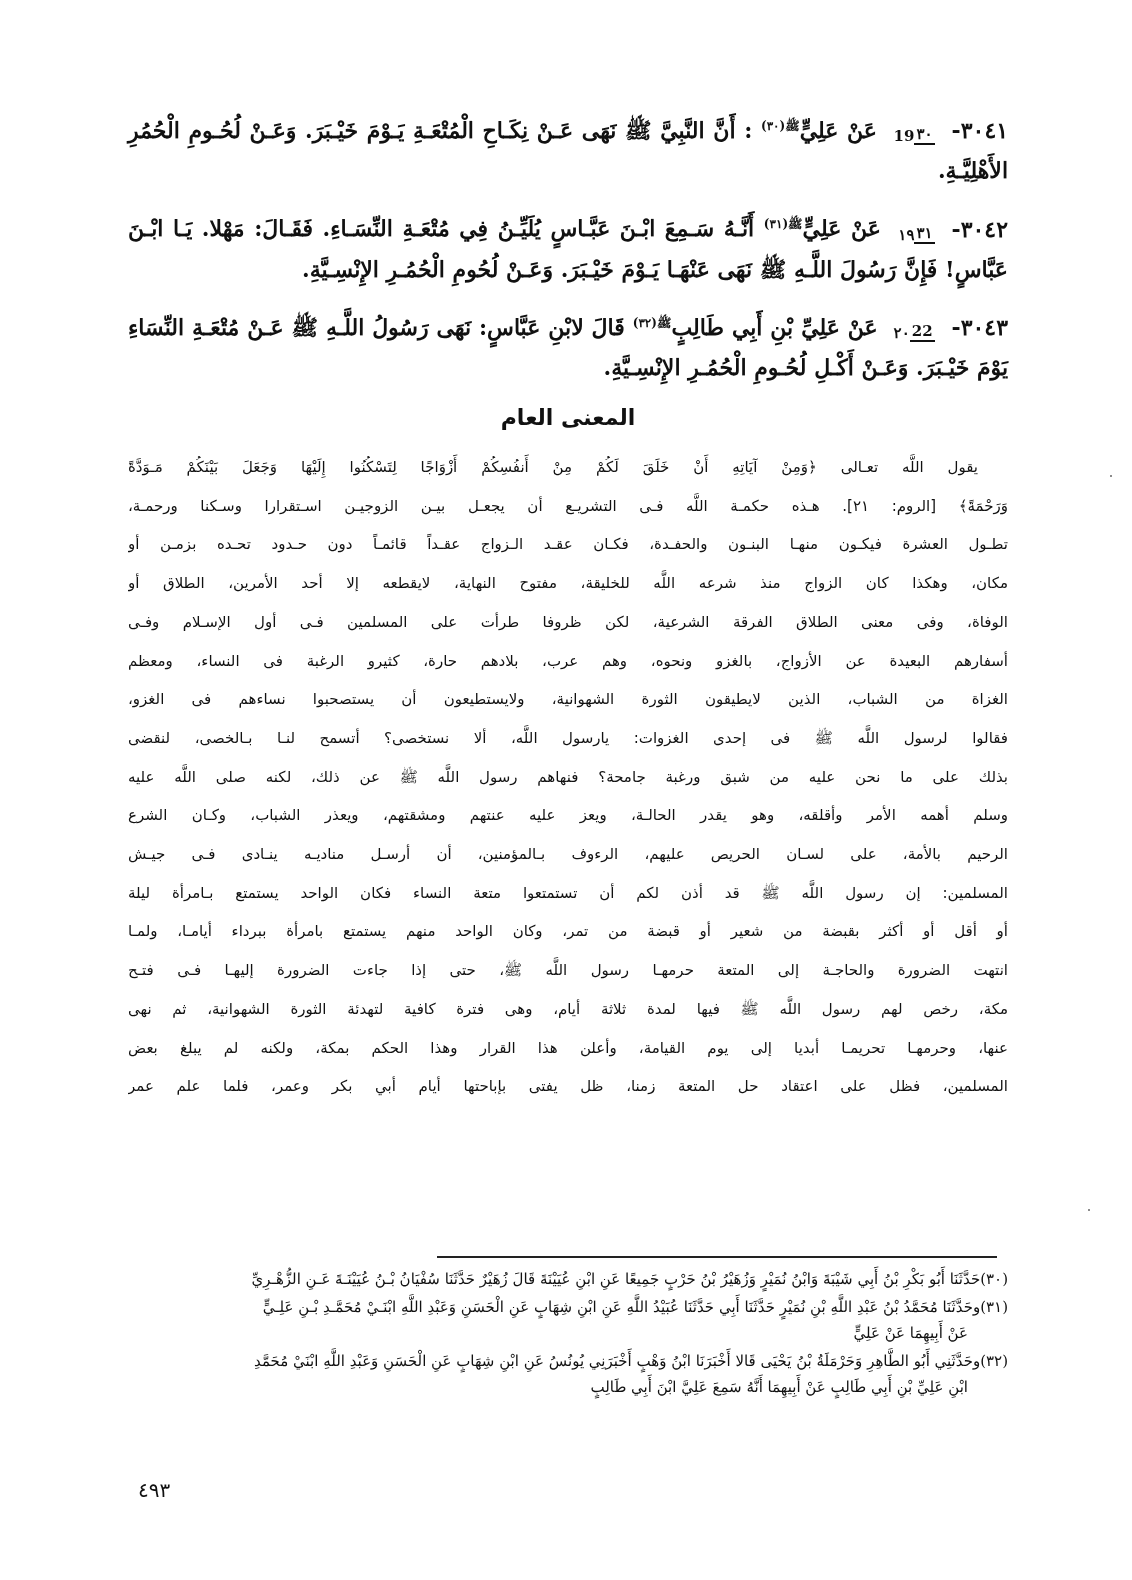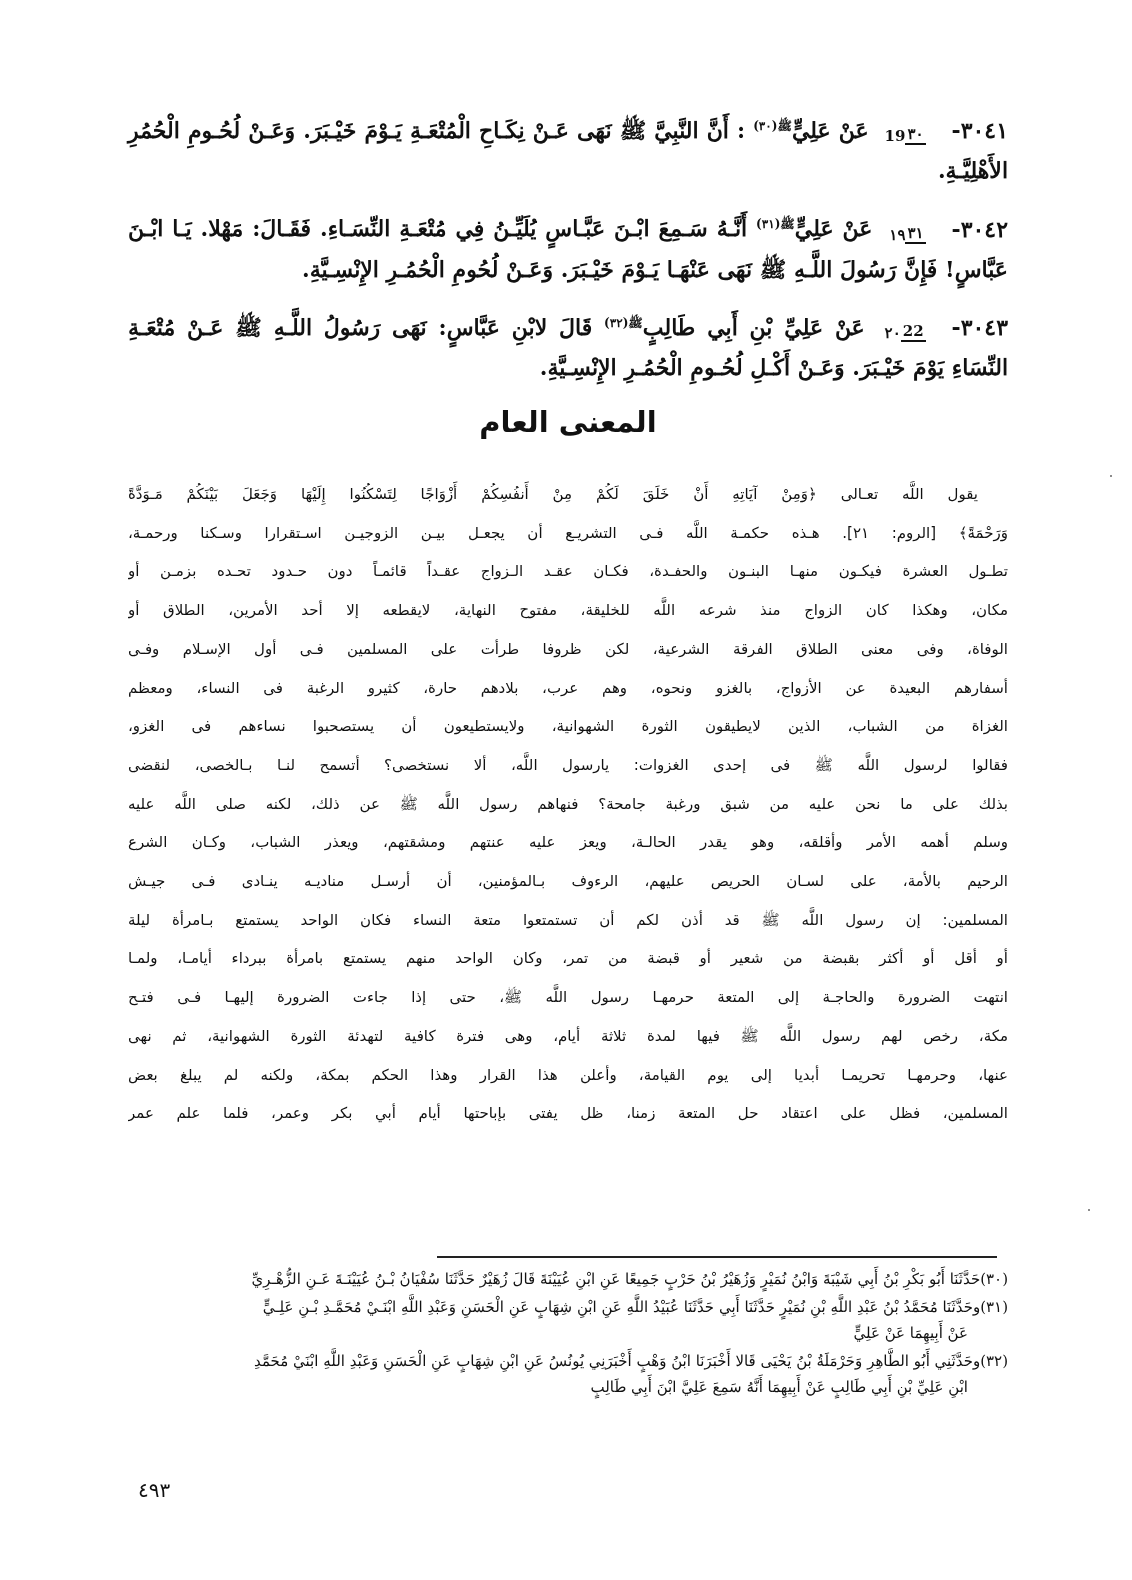--- a/index.html
+++ b/index.html
@@ -7,31 +7,31 @@
       width: 1132px; height: 1580px; position: relative; overflow: hidden;
       color: #111111;
       font-family: "DejaVu Sans", "Liberation Sans", sans-serif;
     }
     .page { position: absolute; left: 128px; width: 880px; top: 106px; direction: rtl; }
     .hadith {
       font-family: "DejaVu Serif", "Liberation Serif", serif;
       font-weight: bold; font-size: 22px; line-height: 40px;
       text-align: justify; margin: 0 0 14px 0;
     }
-    .hnum { display: inline-block; margin-left: 24px; }
+    .hnum { display: inline-block; margin-left: 15px; }
     .frac {
       display: inline-flex; flex-direction: row; align-items: center;
       vertical-align: middle; font-size: 15px; line-height: 15px; margin: 8px 2px 0 8px;
     }
     .frac .top { border-bottom: 2px solid #111; padding: 0 2px 1px; }
     .frac .bot { padding-top: 1px; }
     .honor { font-size: 12px; vertical-align: super; }
     .fnref { font-size: 12px; vertical-align: super; }
     .section-title {
-      text-align: center; font-size: 29px; font-weight: bold; margin: 18px 0 36px 0;
+      text-align: center; font-size: 22px; font-weight: bold; margin: 18px 0 18px 0;
       font-family: "DejaVu Sans", sans-serif;
     }
     .body-text {
       font-size: 15px; line-height: 38.7px; text-align: justify; text-align-last: right;
       font-weight: normal; font-family: "DejaVu Sans", sans-serif;
     }
     .body-line { display: block; text-align: justify; text-align-last: justify; white-space: nowrap; overflow: hidden; }
     .first-indent { padding-right: 30px; }
     .fn-sep {
       position: absolute; top: 1256px; left: 437px; width: 560px; height: 0;

